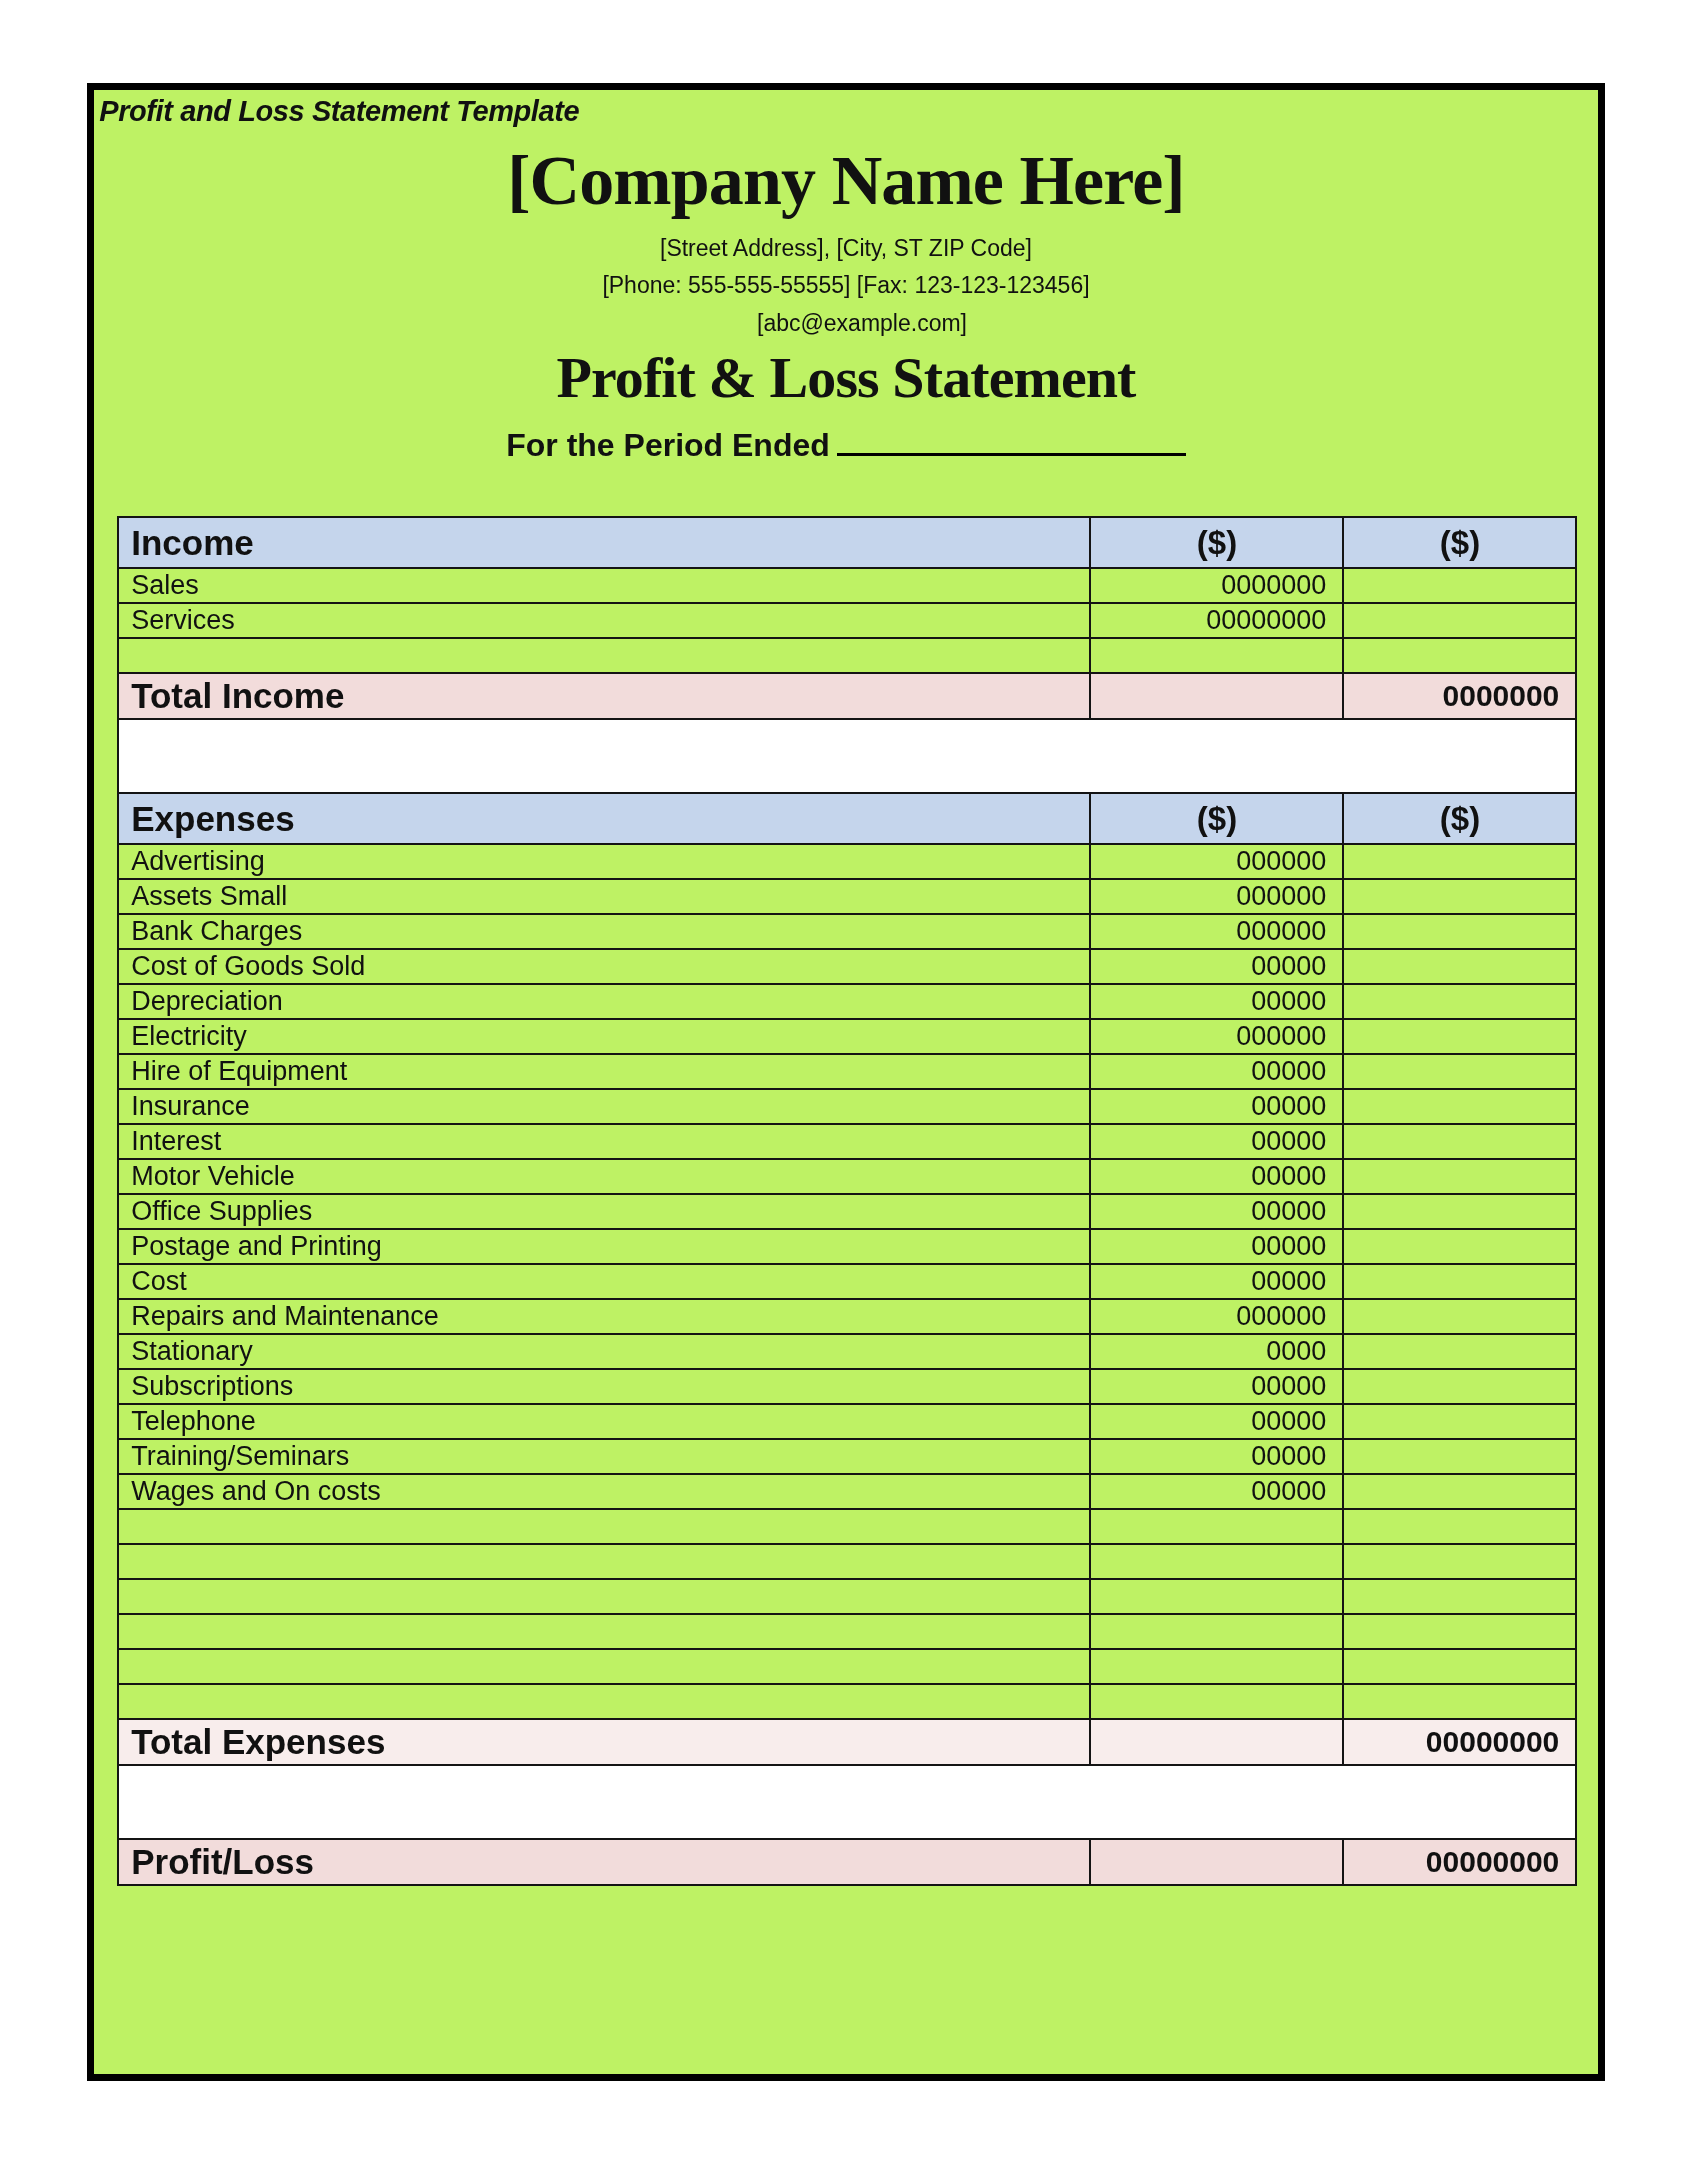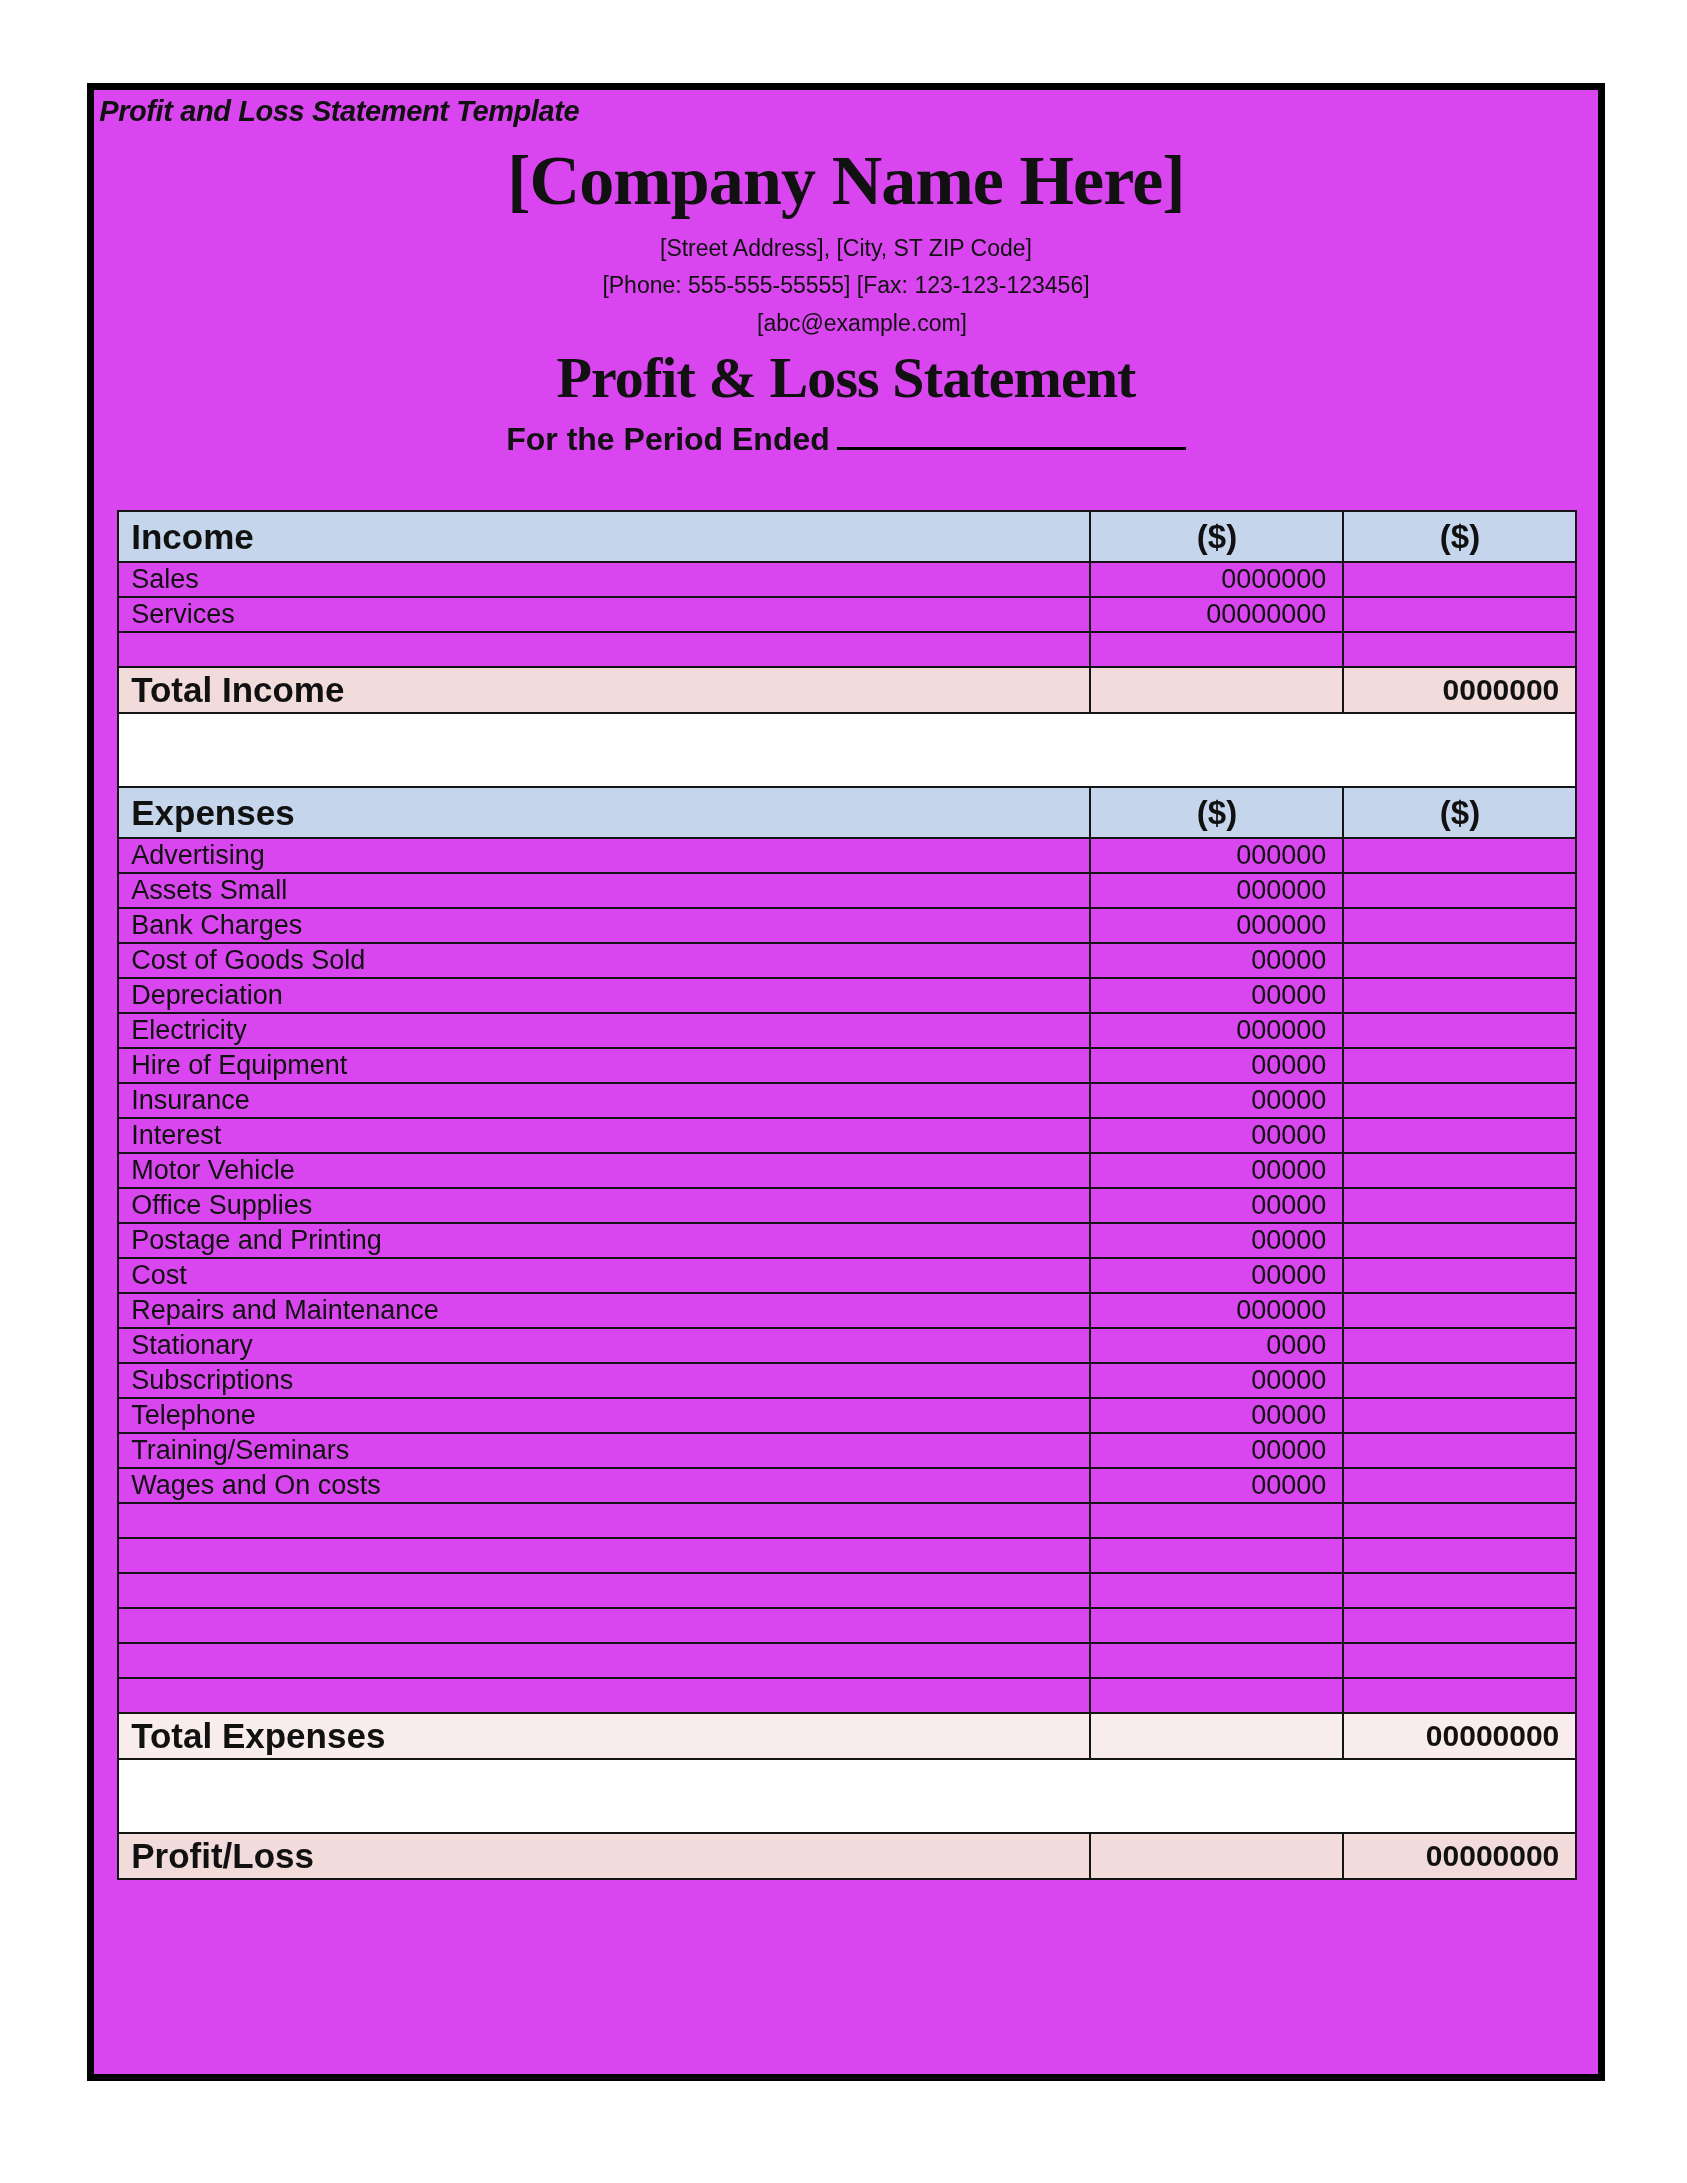--- a/index.html
+++ b/index.html
@@ -10,21 +10,21 @@
     font-family:"Liberation Sans", sans-serif;
     color:#111;
     overflow:hidden;
   }
   .frame{
     position:absolute;
     left:87px;top:83px;
     width:1518px;height:1998px;
     border:7.9px solid #000;
     box-sizing:border-box;
-    background:#d946ef;
+    background:#bef264;
   }
   .template-label{
     margin:5.2px 0 0 5.2px;
     font-size:29px;
     font-weight:bold;
     font-style:italic;
     letter-spacing:-0.4px;
   }
   .header-block{text-align:center;}
   .company-name{
@@ -40,21 +40,21 @@
   .email-line{margin-top:10.5px;font-size:23px;padding-left:32px;}
   .doc-title{
     margin-top:8.7px;
     font-family:"Liberation Serif", serif;
     font-weight:bold;
     font-size:58px;
     line-height:1.1;
     letter-spacing:-0.9px;
   }
   .period-line{
-    margin-top:12px;
+    margin-top:18px;
     font-size:32px;
     font-weight:bold;
   }
   .blank-line{
     display:inline-block;
     width:349px;
     border-bottom:3.5px solid #000;
     margin-left:7px;
   }
   table.statement{

